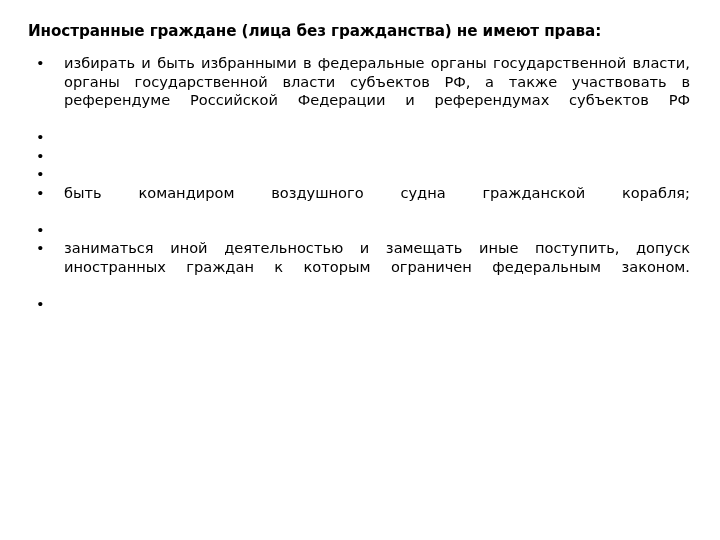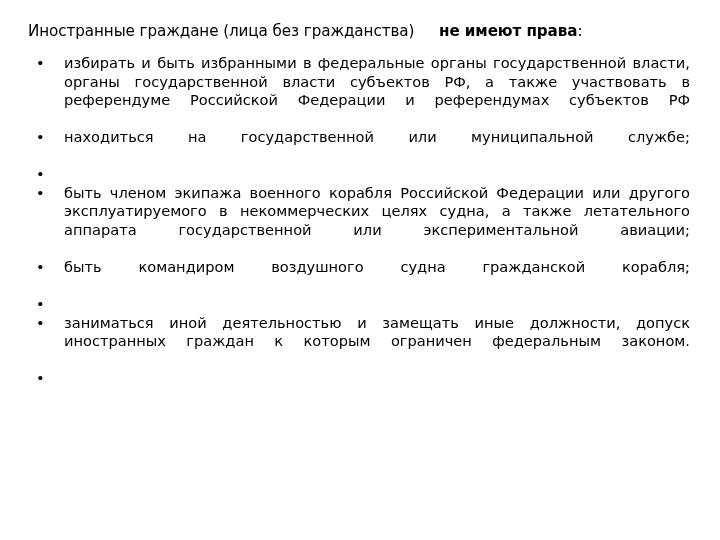--- a/index.html
+++ b/index.html
@@ -29,22 +29,22 @@
   .title-block {
     position: absolute;
     left: 28px;
     top: 21px;
     width: 662px;
     font-size: 15.2px;
     line-height: 20px;
     letter-spacing: -0.1px;
     white-space: nowrap;
   }
-  .title-normal { font-weight: 400; }
-  .title-strong { font-weight: 700; margin-left: 20px; }
+  .title-normal { font-weight: 700; }
+  .title-strong { font-weight: 700; }
 
   
   .body-block {
     position: absolute;
     left: 28px;
     top: 54px;
     width: 662px;
     font-size: 14.6px;
     line-height: 18.55px;
     text-align: justify;
@@ -91,41 +91,41 @@
     <span class="title-normal">Иностранные граждане (лица без гражданства) </span><span class="title-strong">не имеют права</span><span class="title-normal">:</span>
   </div>
 
   <div class="body-block">
 
     <p class="para bulleted">
       <span class="bullet">•</span><span>избирать и быть избранными в федеральные органы государственной власти, органы государственной власти субъектов РФ, а также участвовать в референдуме Российской Федерации и референдумах субъектов РФ</span>
     </p>
 
     <p class="para bulleted">
-      <span class="bullet">•</span><span>находиться на государственной или муниципальной службе;</span>
+      <span class="bullet">•</span>
     </p>
 
     <p class="para bulleted">
       <span class="bullet">•</span>
     </p>
 
     <p class="para bulleted">
-      <span class="bullet">•</span><span>быть членом экипажа военного корабля Российской Федерации или другого эксплуатируемого в некоммерческих целях судна, а также летательного аппарата государственной или экспериментальной авиации;</span>
+      <span class="bullet">•</span>
     </p>
 
     <p class="para bulleted">
       <span class="bullet">•</span><span>быть командиром воздушного судна гражданской корабля;</span>
     </p>
 
     <p class="para bulleted">
       <span class="bullet">•</span>
     </p>
 
     <p class="para bulleted">
-      <span class="bullet">•</span><span>заниматься иной деятельностью и замещать иные должности, допуск иностранных граждан к которым ограничен федеральным законом.</span>
+      <span class="bullet">•</span><span>заниматься иной деятельностью и замещать иные поступить, допуск иностранных граждан к которым ограничен федеральным законом.</span>
     </p>
 
     <p class="para bulleted">
       <span class="bullet">•</span>
     </p>
 
   </div>
 
 </div>
 

